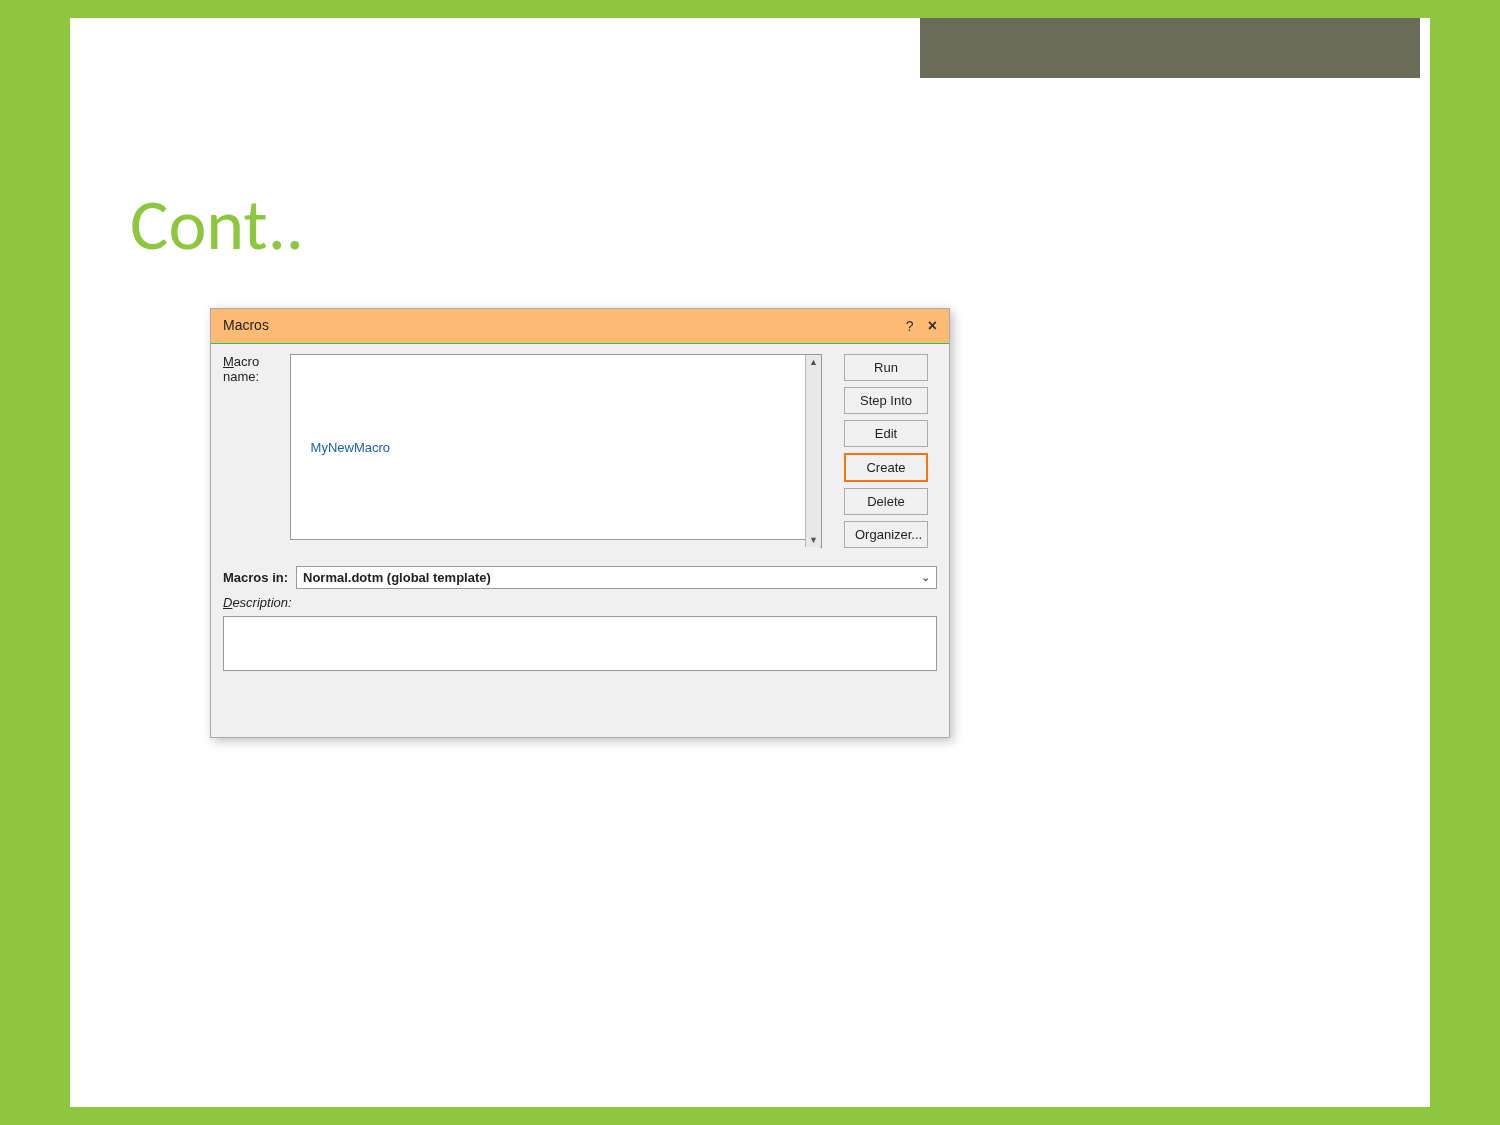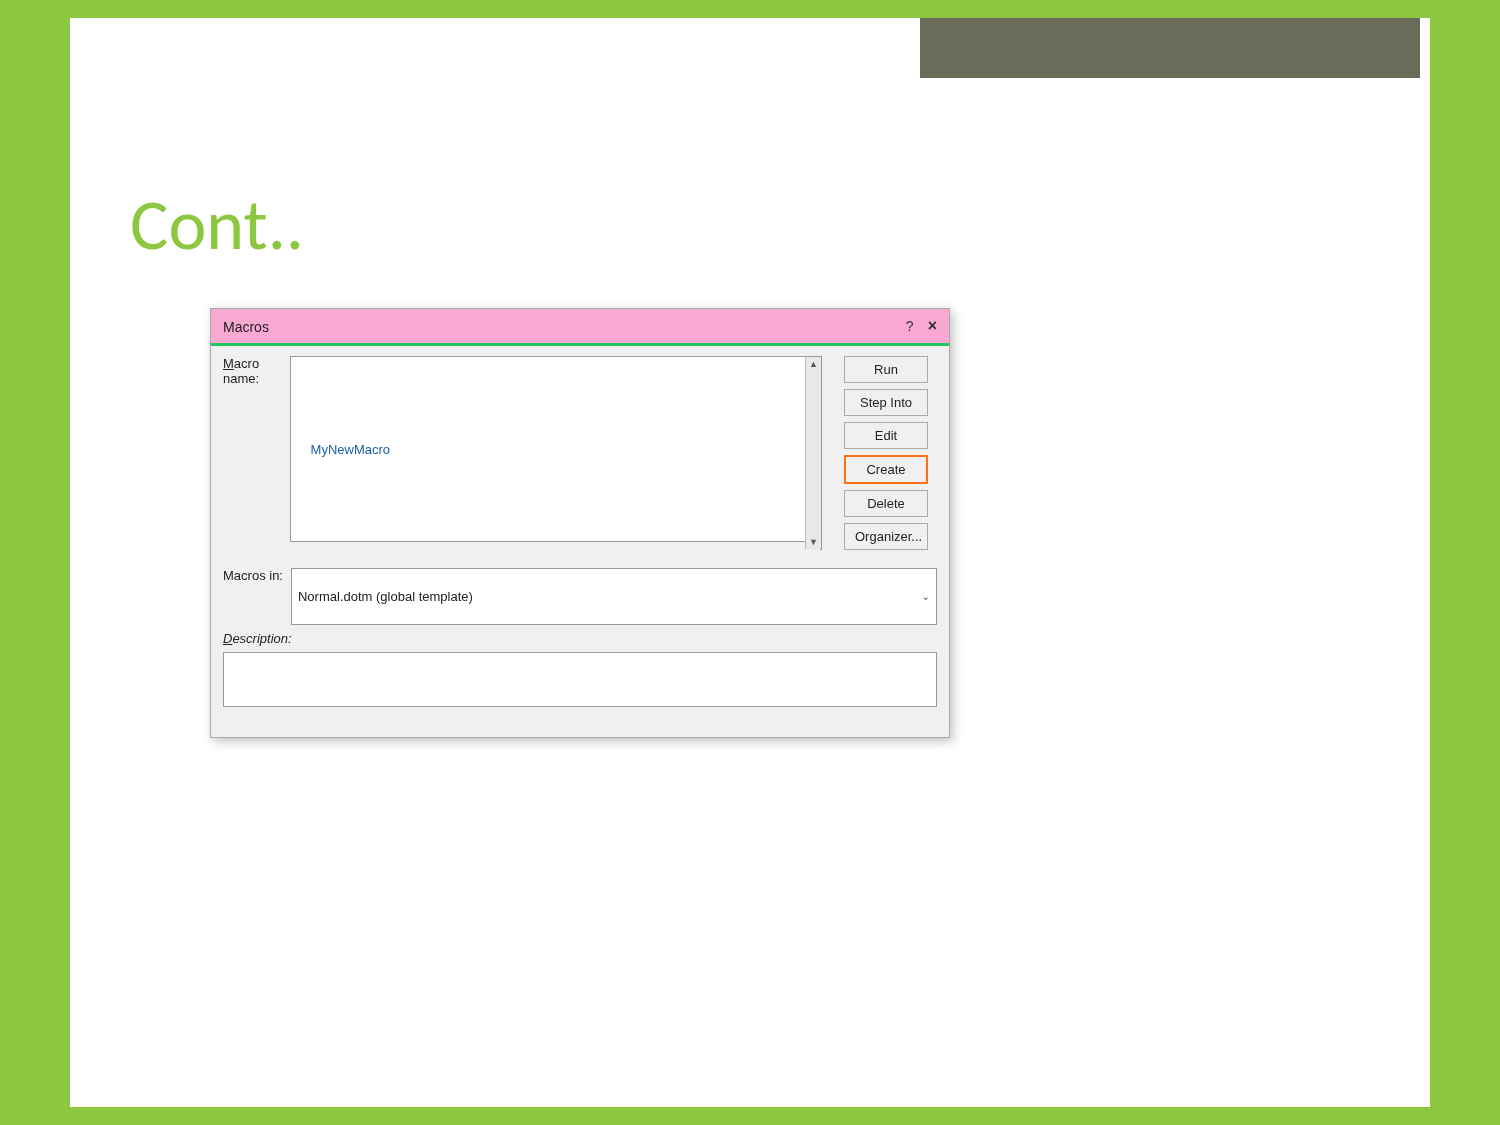--- a/index.html
+++ b/index.html
@@ -70,25 +70,25 @@
 
     .dialog {
       background: #f0f0f0;
       border: 1px solid #aaa;
       box-shadow: 3px 3px 10px rgba(0,0,0,0.25);
       width: 740px;
       min-height: 430px;
     }
 
     .dialog-titlebar {
-      background: #f9a8d4;
-      border-bottom: 3px solid #22c55e;
+      background: #fdba74;
+      border-bottom: 1px solid #22c55e;
       padding: 8px 12px;
       display: flex;
-      align-items: flex-end;
+      align-items: flex-start;
       justify-content: space-between;
     }
 
     .dialog-title {
       font-size: 14px;
       color: #222;
     }
 
     .dialog-controls {
       display: flex;
@@ -183,34 +183,36 @@
     .dialog-bottom {
       padding: 8px 12px;
       display: flex;
       flex-direction: column;
       gap: 6px;
       background: #f0f0f0;
     }
 
     .macros-in-row {
       display: flex;
+      align-items: center;
       gap: 8px;
+      font-weight: bold;
     }
 
     .macros-in-label {
       font-size: 13px;
       color: #222;
       white-space: nowrap;
     }
 
     .macros-in-select {
       flex: 1;
       border: 1px solid #999;
       background: #fff;
-      padding: 20px 6px;
+      padding: 3px 6px;
       font-size: 13px;
       display: flex;
       align-items: center;
       justify-content: space-between;
       cursor: pointer;
     }
 
     .macros-in-select span {
       font-size: 13px;
       color: #222;

